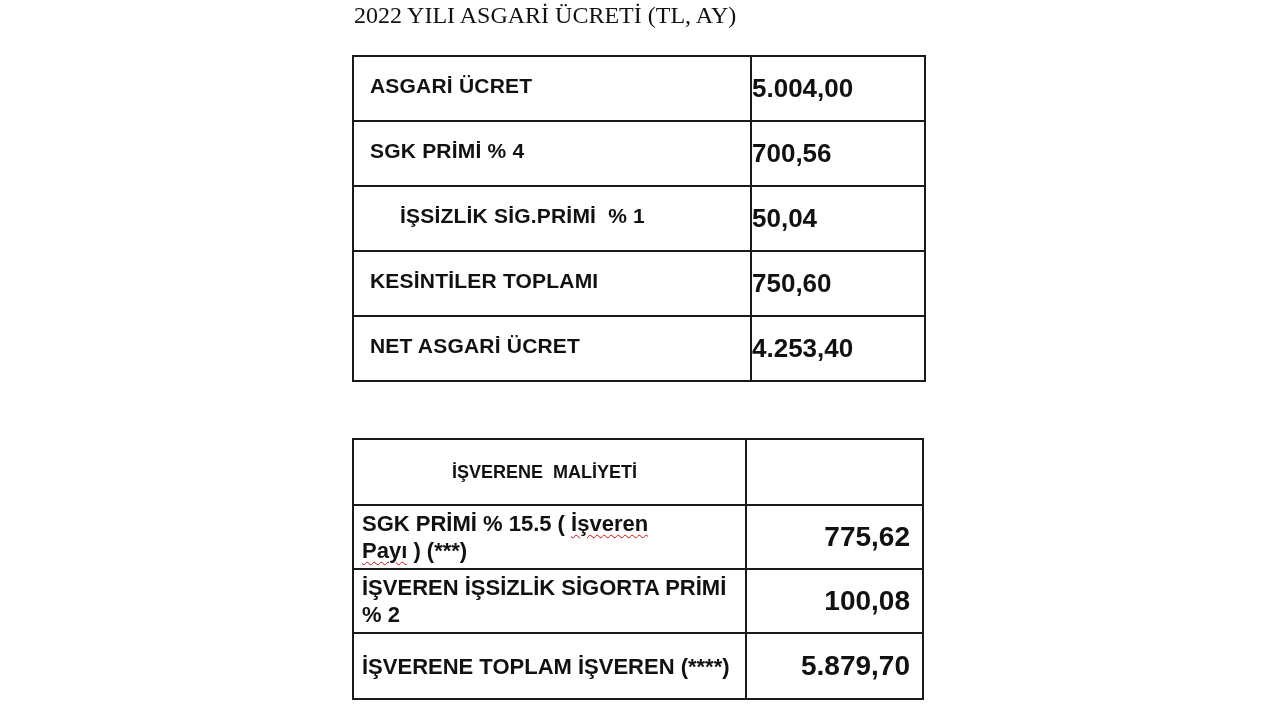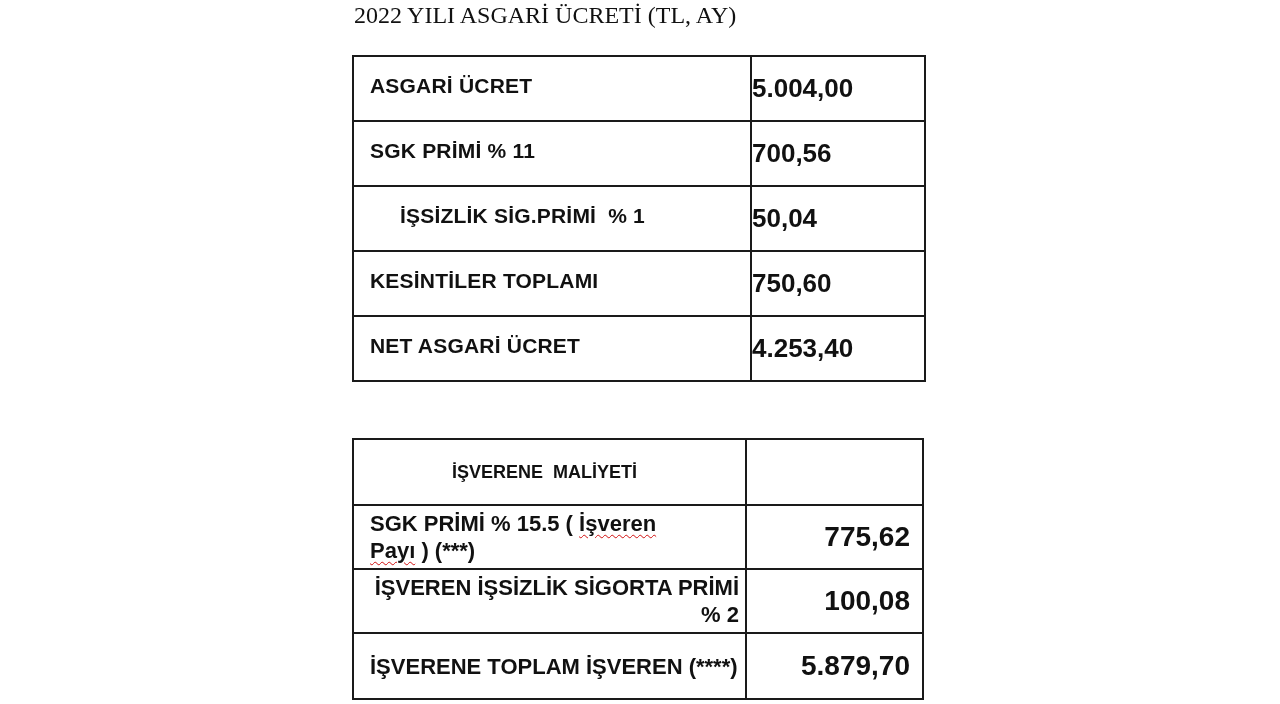--- a/index.html
+++ b/index.html
@@ -58,21 +58,21 @@
     #t2 tr.row { height: 64px; }
     #t2 tr.row.last { height: 66px; }
     #t2 td.head-label {
       font-size: 18px;
       text-align: center;
       padding-right: 10px;
     }
     #t2 td.label {
       font-size: 22px;
       line-height: 27px;
-      padding-left: 16px;
+      padding-left: 8px;
       padding-right: 6px;
     }
     #t2 td.value {
       font-size: 28px;
       text-align: right;
       padding-right: 12px;
       margin-top: 15px;
     }
     .spell {
       text-decoration: underline wavy #d01010;
@@ -89,21 +89,21 @@
   <colgroup>
       <col class="c1">
       <col class="c2">
     </colgroup>
   <tbody>
     <tr>
       <td class="label">ASGARİ ÜCRET</td>
       <td class="value">5.004,00</td>
     </tr>
     <tr>
-      <td class="label">SGK PRİMİ % 11</td>
+      <td class="label">SGK PRİMİ % 4</td>
       <td class="value">700,56</td>
     </tr>
     <tr>
       <td class="label" style="white-space:pre;padding-left:46px;">İŞSİZLİK SİG.PRİMİ  % 1</td>
       <td class="value">50,04</td>
     </tr>
     <tr>
       <td class="label">KESİNTİLER TOPLAMI</td>
       <td class="value">750,60</td>
     </tr>
@@ -122,21 +122,21 @@
   <tbody>
     <tr class="head">
       <td class="head-label" style="white-space:pre;">İŞVERENE  MALİYETİ</td>
       <td class="value"></td>
     </tr>
     <tr class="row">
       <td class="label"><span>SGK PRİMİ % 15.5 ( </span><span class="spell">İşveren</span><br><span class="spell">Payı</span><span> ) (***)</span></td>
       <td class="value">775,62</td>
     </tr>
     <tr class="row">
-      <td class="label" style="white-space:pre-wrap;text-align:right;">İŞVEREN İŞSİZLİK SİGORTA PRİMİ  % 2</td>
+      <td class="label" style="white-space:pre-wrap;">İŞVEREN İŞSİZLİK SİGORTA PRİMİ  % 2</td>
       <td class="value">100,08</td>
     </tr>
     <tr class="row last">
       <td class="label">İŞVERENE TOPLAM İŞVEREN (****)</td>
       <td class="value">5.879,70</td>
     </tr>
   </tbody>
 </table>
 
 </body></html>

